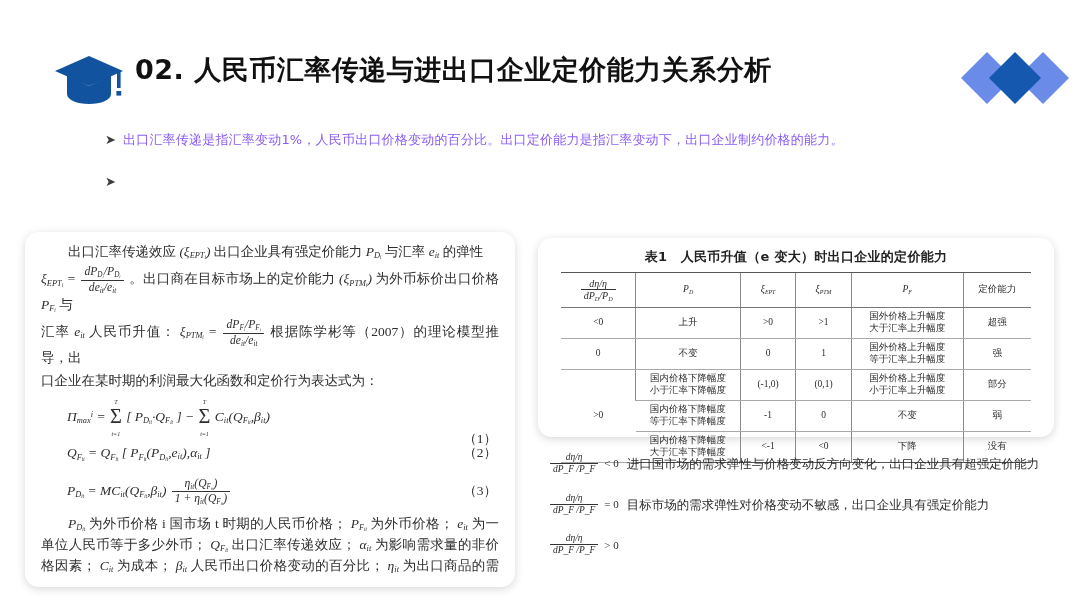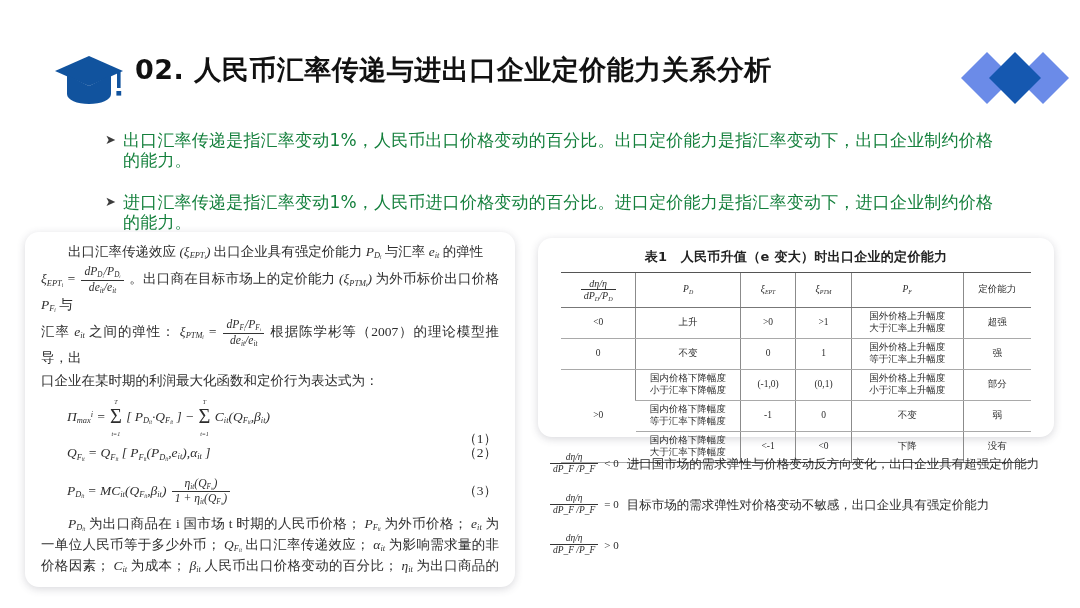--- a/index.html
+++ b/index.html
@@ -25,21 +25,21 @@
   .corner-logo{position:absolute;right:14px;top:48px;width:116px;height:60px;}
 
   
   .bullets{position:absolute;left:105px;top:130px;width:900px;}
   .bullet-row{display:flex;align-items:flex-start;margin-bottom:22px;}
   .bullet-mark{
     width:18px;flex:0 0 18px;color:#3c3c3c;font-size:13px;line-height:20px;
     font-family:"DejaVu Sans","Liberation Sans",sans-serif;
   }
   .bullet-text{
-    font-size:17px;line-height:20px;color:#15803d;
+    font-size:13px;line-height:20px;color:#8b5cf6;
     letter-spacing:.2px;
     font-family:"DejaVu Sans","Liberation Sans",sans-serif;
   }
 
   
   .card{
     position:absolute;background:#ffffff;border-radius:14px;
     box-shadow:0 2px 9px rgba(60,60,80,.20);
   }
   #left-card{left:25px;top:232px;width:490px;height:355px;}
@@ -126,21 +126,20 @@
     </svg>
   </div>
 
   <div class="bullets">
     <div class="bullet-row">
       <span class="bullet-mark">➤</span>
       <span class="bullet-text">出口汇率传递是指汇率变动1%，人民币出口价格变动的百分比。出口定价能力是指汇率变动下，出口企业制约价格的能力。</span>
     </div>
     <div class="bullet-row">
       <span class="bullet-mark">➤</span>
-      <span class="bullet-text">进口汇率传递是指汇率变动1%，人民币进口价格变动的百分比。进口定价能力是指汇率变动下，进口企业制约价格的能力。</span>
     </div>
   </div>
 
   <div class="card" id="left-card">
     <div class="paper">
 
       <p class="p-line indent">
         <span>出口汇率传递效应</span>
         <span class="mf">(ξ<sub>EPT<sub>i</sub></sub>)</span>
         <span>出口企业具有强定价能力</span>
@@ -157,21 +156,21 @@
         <span>。出口商在目标市场上的定价能力</span>
         <span class="mf">(ξ<sub>PTM<sub>i</sub></sub>)</span>
         <span>为外币标价出口价格</span>
         <span class="mf">P<sub>F<sub>i</sub></sub></span>
         <span>与</span>
       </p>
 
       <p class="p-line">
         <span>汇率</span>
         <span class="mf">e<sub>it</sub></span>
-        <span>之间的弹性：</span>
+        <span>人民币升值：</span>
         <span class="mf">ξ<sub>PTM<sub>i</sub></sub> =
           <span class="frac"><span class="num">dP<sub>F<sub>i</sub></sub>/P<sub>F<sub>i</sub></sub></span><span class="den">de<sub>it</sub>/e<sub>it</sub></span></span>
         </span>
         <span>根据陈学彬等（2007）的理论模型推导，出</span>
       </p>
 
       <p class="p-line">口企业在某时期的利润最大化函数和定价行为表达式为：</p>
 
       <div class="eqblock">
         <div class="eqline mf">
@@ -188,21 +187,21 @@
         </div>
         <div class="eqline mf" style="margin-top:12px">
           P<sub>D<sub>it</sub></sub> = MC<sub>it</sub>(Q<sub>F<sub>it</sub></sub>,β<sub>it</sub>)
           <span class="frac"><span class="num">η<sub>it</sub>(Q<sub>F<sub>it</sub></sub>)</span><span class="den">1 + η<sub>it</sub>(Q<sub>F<sub>it</sub></sub>)</span></span>
           <span class="eqnum" style="top:4px">（3）</span>
         </div>
       </div>
 
       <p class="p-line indent" style="margin-top:7px">
         <span class="mf">P<sub>D<sub>it</sub></sub></span>
-        <span>为出口商品在 i 国市场 t 时期的人民币价格；</span>
+        <span>为外币价格 i 国市场 t 时期的人民币价格；</span>
         <span class="mf">P<sub>F<sub>it</sub></sub></span>
         <span>为外币价格；</span>
         <span class="mf">e<sub>it</sub></span>
         <span>为一单位人民币等于多少外币；</span>
         <span class="mf">Q<sub>F<sub>it</sub></sub></span>
         <span>出口汇率传递效应；</span>
         <span class="mf">α<sub>it</sub></span>
         <span>为影响需求量的非价格因素；</span>
         <span class="mf">C<sub>it</sub></span>
         <span>为成本；</span>

